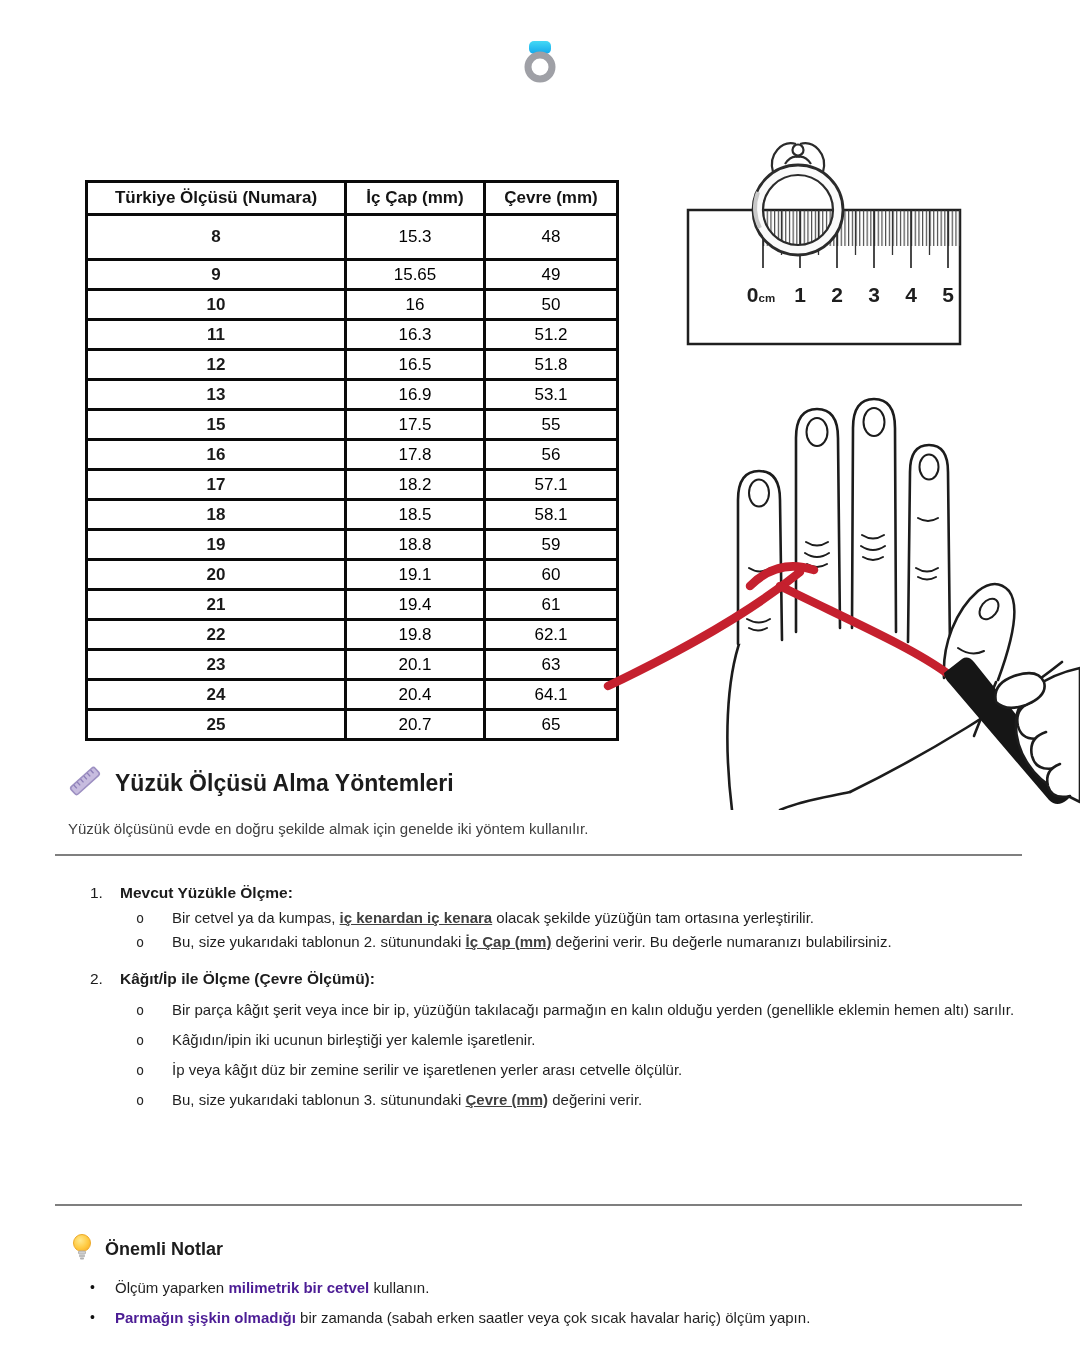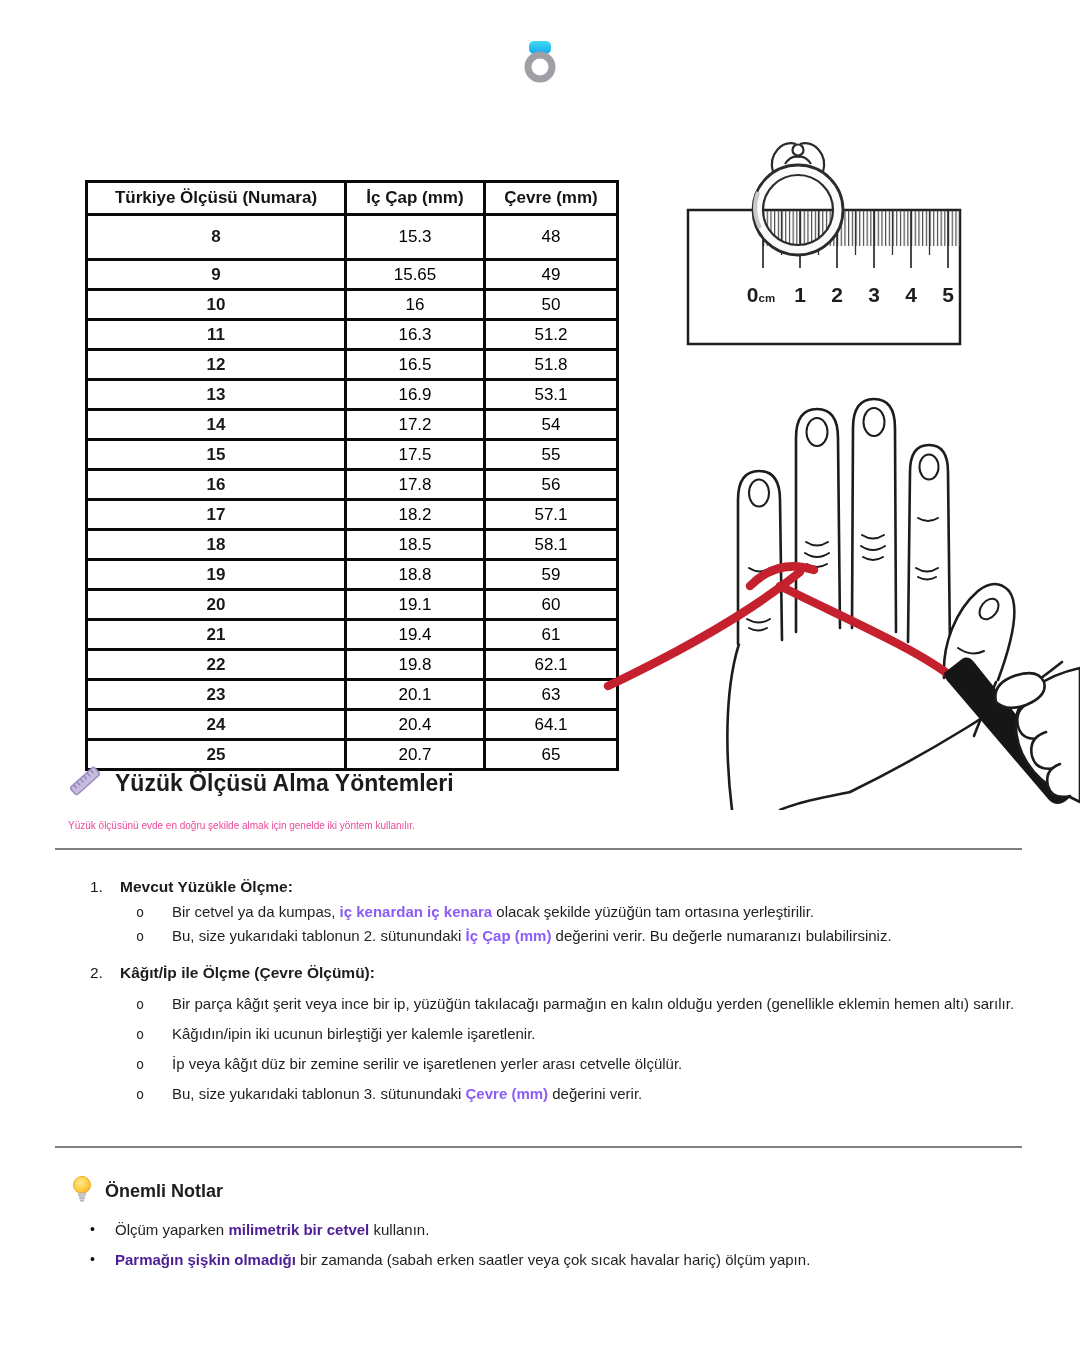--- a/index.html
+++ b/index.html
@@ -26,35 +26,35 @@
 
   
   .ruler-fig{position:absolute;left:668px;top:130px;width:304px;height:224px;margin:0;}
   .hand-fig{position:absolute;left:598px;top:372px;width:482px;height:438px;margin:0;}
   figure svg{display:block;}
 
   
   .methods{position:absolute;left:0;top:756px;width:1080px;}
   .sec-head{display:flex;align-items:center;gap:13px;margin:8px 0 0 68px;}
   .sec-head h2{margin:0;font-size:23px;font-weight:700;color:#1c1c1c;}
-  .intro{margin:18px 0 0 68px;font-size:10px;color:#ec4899;}
+  .intro{margin:18px 0 0 68px;font-size:15px;color:#404040;}
   .rule{border:none;border-top:2px solid #7f7f7f;margin:17px 58px 0 55px;height:0;}
   .num-item{display:flex;margin:28px 0 0 90px;font-size:15.5px;color:#1c1c1c;}
   .num-item .num{width:30px;flex:none;}
   .num-item .ititle{font-weight:700;}
   .num-item.second{margin-top:20px;}
   .sub{display:flex;margin:7px 0 0 136px;}
   .sub .marker{width:36px;flex:none;font-family:"DejaVu Sans Mono",monospace;
                font-size:13.5px;color:#262626;padding-top:1px;}
   .sub .btext{font-size:15px;color:#1f1f1f;max-width:885px;}
-  .sub .btext b{color:#8b5cf6;}
+  .sub .btext b{color:#404040;text-decoration:underline;}
   .sub.wide{margin-top:13px;}
 
   
-  .notes{position:absolute;left:0;top:1146px;width:1080px;}
+  .notes{position:absolute;left:0;top:1204px;width:1080px;}
   .notes .rule{margin-top:0;}
   .notes-head{display:flex;align-items:center;gap:11px;margin:26px 0 0 70px;}
   .notes-head h3{margin:0;font-size:18px;font-weight:700;color:#1c1c1c;}
   .note{display:flex;margin:13px 0 0 90px;}
   .note:first-of-type{margin-top:22px;}
   .nmark{width:25px;flex:none;font-size:14px;color:#111;}
   .ntext{font-size:15px;color:#1f1f1f;}
   .ntext b{color:#4c1d95;}
 </style>
 </head>
@@ -117,25 +117,20 @@
             <td>16.5</td>
             <td>51.8</td>
           </tr>
 
           <tr>
             <td>13</td>
             <td>16.9</td>
             <td>53.1</td>
           </tr>
 
-          <tr>
-            <td>14</td>
-            <td>17.2</td>
-            <td>54</td>
-          </tr>
 
           <tr>
             <td>15</td>
             <td>17.5</td>
             <td>55</td>
           </tr>
 
           <tr>
             <td>16</td>
             <td>17.8</td>

